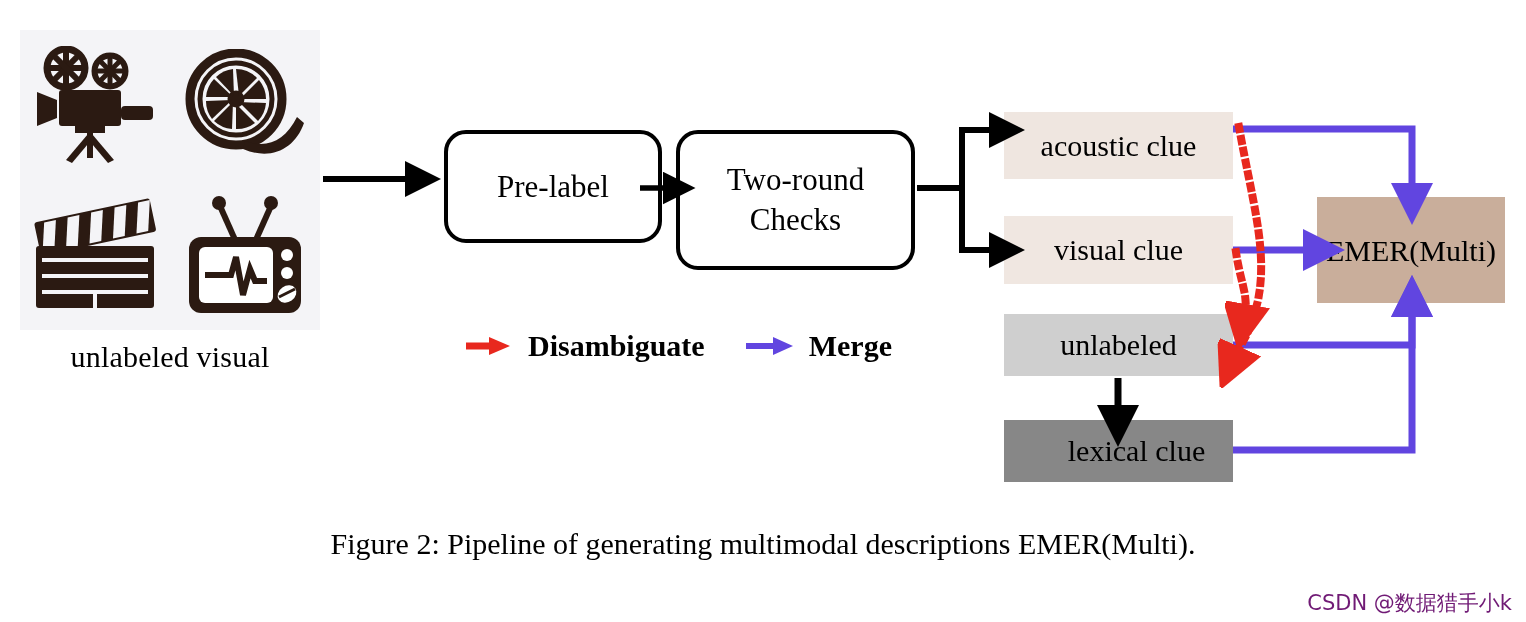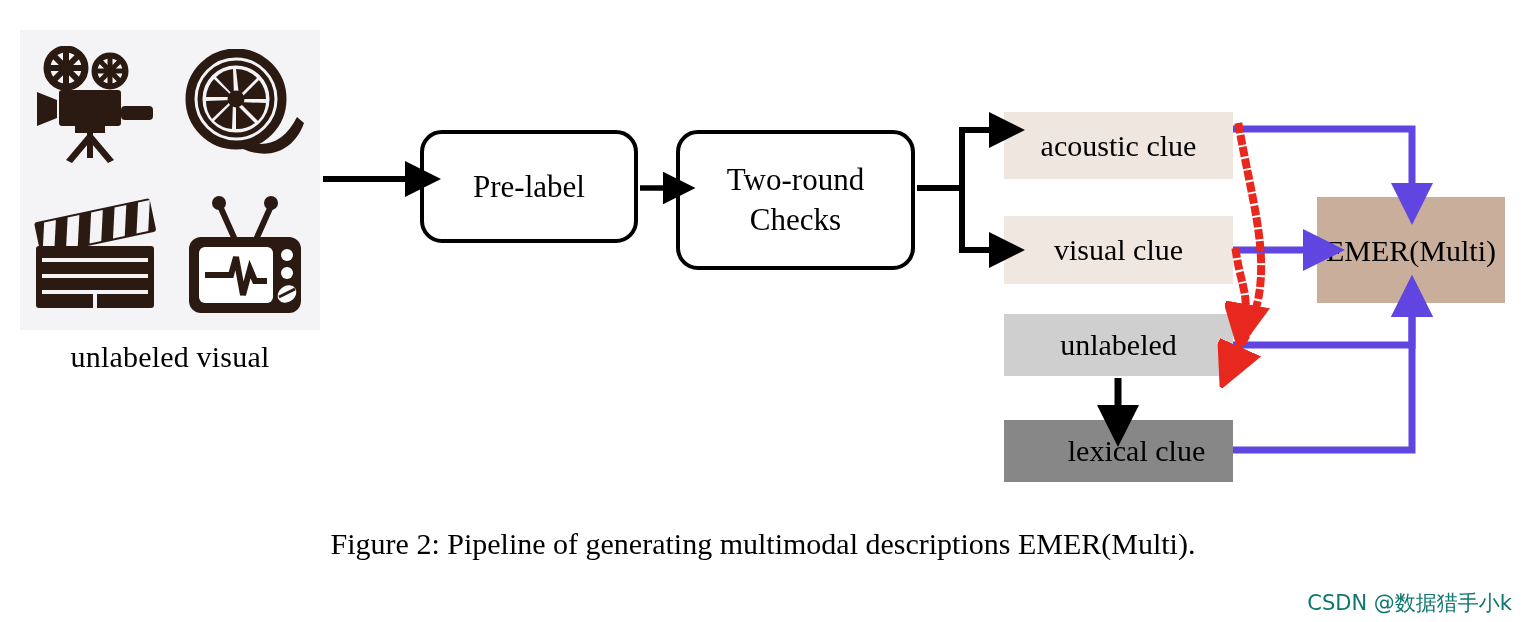--- a/index.html
+++ b/index.html
@@ -66,21 +66,21 @@
     background: #ffffff;
     display: flex;
     align-items: center;
     justify-content: center;
     text-align: center;
     font-size: 31px;
     line-height: 40px;
     box-sizing: border-box;
   }
   #box-prelabel {
-    left: 420px; top: 130px;
+    left: 444px; top: 130px;
     width: 218px; height: 113px;
   }
   #box-two-round {
     left: 676px; top: 130px;
     width: 239px; height: 140px;
   }
 
   
   .clue-box {
     position: absolute;
@@ -330,18 +330,34 @@
 
     <path d="M1233 345 L1412 345 L1412 310" fill="none" stroke="#6145e0" stroke-width="7" marker-end="url(#ah-purple)"></path>
 
     <path d="M1233 450 L1412 450 L1412 310" fill="none" stroke="#6145e0" stroke-width="7" marker-end="url(#ah-purple)"></path>
 
     <path d="M1239 127 C1252 200 1268 250 1258 300 C1250 335 1240 345 1236 354" fill="none" stroke="#e8281e" stroke-width="8" stroke-dasharray="2 10" stroke-linecap="square" marker-end="url(#ah-red)"></path>
 
     <path d="M1236 252 C1240 280 1248 295 1245 312" fill="none" stroke="#e8281e" stroke-width="8" stroke-dasharray="2 10" stroke-linecap="square" marker-end="url(#ah-red)"></path>
   </svg>
 
+  <div id="legend">
+    <div class="legend-item" id="legend-disambiguate">
+      <svg width="48" height="22" viewBox="0 0 48 22">
+        <line x1="1" y1="11" x2="24" y2="11" stroke="#e8281e" stroke-width="7" stroke-dasharray="3 7" stroke-linecap="square"></line>
+        <polygon points="23,2 44,11 23,20" fill="#e8281e"></polygon>
+      </svg>
+      <span class="legend-label">Disambiguate</span>
+    </div>
+    <div class="legend-item" id="legend-merge">
+      <svg width="52" height="22" viewBox="0 0 52 22">
+        <line x1="1" y1="11" x2="30" y2="11" stroke="#6145e0" stroke-width="6"></line>
+        <polygon points="28,2 48,11 28,20" fill="#6145e0"></polygon>
+      </svg>
+      <span class="legend-label">Merge</span>
+    </div>
+  </div>
 
   <div id="figure-caption">Figure 2: Pipeline of generating multimodal descriptions EMER(Multi).</div>
 
-  <div id="watermark" style="color: #0f766e;">CSDN @数据猎手小k</div>
+  <div id="watermark" style="color: #701a75;">CSDN @数据猎手小k</div>
 
 </div>
 
 </body></html>

